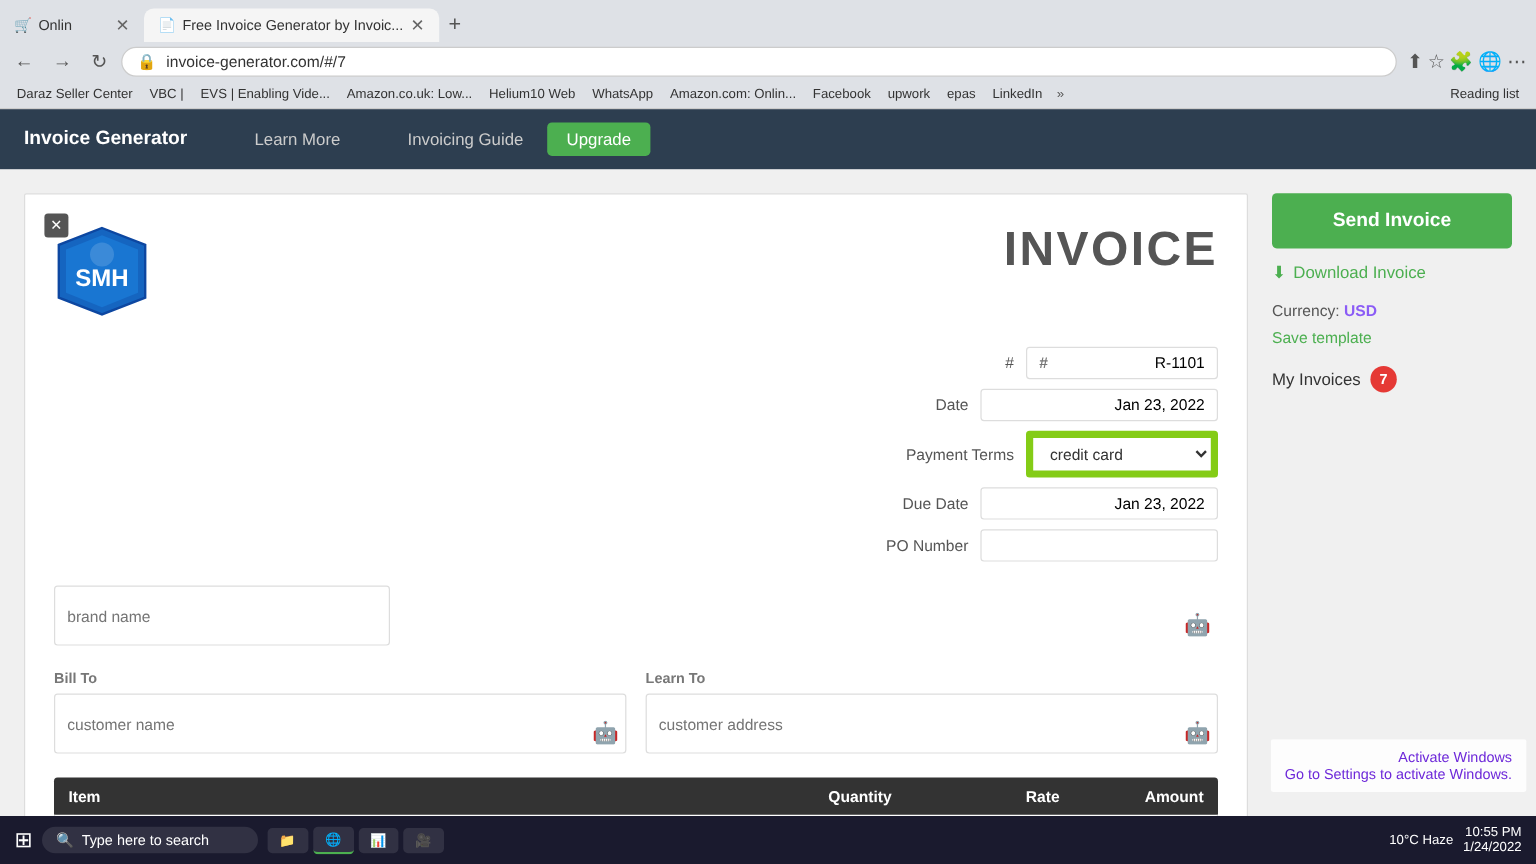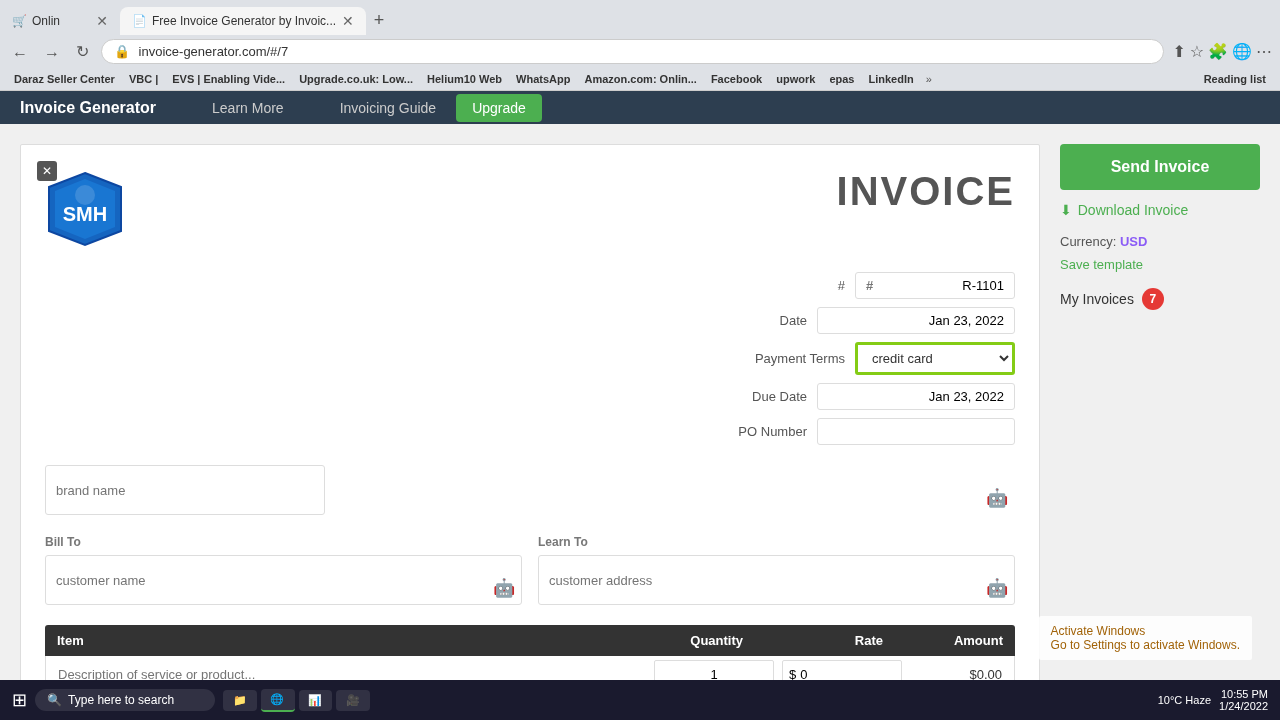--- a/index.html
+++ b/index.html
@@ -16,25 +16,25 @@
     .tab-new { background: none; border: none; font-size: 18px; color: #555; cursor: pointer; padding: 4px 8px; }
 
     .address-bar-row { display: flex; align-items: center; gap: 8px; padding: 4px 8px; background: #dee1e6; }
     .nav-btn { background: none; border: none; font-size: 16px; color: #555; cursor: pointer; padding: 2px 4px; }
     .address-bar { flex: 1; background: #fff; border: 1px solid #ccc; border-radius: 20px; padding: 4px 12px; font-size: 13px; color: #333; display: flex; align-items: center; gap: 8px; }
     .address-text { flex: 1; }
     .toolbar-icons { display: flex; align-items: center; gap: 4px; font-size: 18px; color: #555; }
     .toolbar-icon { cursor: pointer; font-size: 16px; }
 
     .bookmarks-bar { display: flex; align-items: center; gap: 2px; padding: 3px 8px; background: #dee1e6; border-bottom: 1px solid #ccc; font-size: 11px; overflow: hidden; }
-    .bookmark-item { padding: 2px 6px; color: #333; cursor: pointer; white-space: nowrap; border-radius: 4px; font-weight: bold; }
+    .bookmark-item { padding: 2px 6px; color: #333; cursor: pointer; white-space: nowrap; border-radius: 4px; }
     .bookmarks-more { color: #555; cursor: pointer; padding: 2px 4px; }
 
     
-    .app-nav { background: #2d3e50; display: flex; align-items: center; padding: 0 20px; height: 33px; gap: 20px; }
+    .app-nav { background: #2d3e50; display: flex; align-items: center; padding: 0 20px; height: 50px; gap: 20px; }
     .app-logo { color: #fff; font-size: 16px; font-weight: bold; }
     .app-nav-link { color: #ccc; font-size: 14px; cursor: pointer; text-decoration: none; margin-left: 36px; }
     .upgrade-btn { background: #4caf50; color: #fff; border: none; border-radius: 4px; padding: 6px 16px; font-size: 14px; font-weight: normal; cursor: pointer; }
 
     
     .main-layout { display: flex; padding: 20px; gap: 20px; min-height: 540px; }
     .invoice-panel { background: #fff; flex: 1; padding: 24px; border: 1px solid #ddd; border-radius: 2px; }
     .side-panel { width: 200px; }
 
     
@@ -43,21 +43,21 @@
     .remove-btn { position: absolute; top: -8px; left: -8px; background: #555; color: #fff; border: none; border-radius: 3px; width: 20px; height: 20px; font-size: 12px; cursor: pointer; display: flex; align-items: center; justify-content: center; }
     .invoice-title { font-size: 40px; font-weight: bold; color: #555; letter-spacing: 2px; }
 
     .invoice-meta { display: flex; flex-direction: column; gap: 8px; margin-bottom: 20px; }
     .meta-row { display: flex; align-items: center; justify-content: flex-end; gap: 10px; }
     .meta-label { color: #555; font-size: 13px; text-align: right; min-width: 100px; }
     .meta-input { border: 1px solid #ddd; border-radius: 3px; padding: 5px 10px; font-size: 13px; min-width: 160px; text-align: right; }
     .meta-input.invoice-num { display: flex; align-items: center; }
     .hash { color: #777; margin-right: 8px; font-weight: bold; }
     .invoice-num-val { flex: 1; text-align: right; }
-    .payment-terms-select { border: 3px solid #84cc16; border-radius: 3px; padding: 5px 10px; font-size: 13px; min-width: 160px; background: #fff; color: #333; }
+    .payment-terms-select { border: 6px solid #84cc16; border-radius: 3px; padding: 5px 10px; font-size: 13px; min-width: 160px; background: #fff; color: #333; }
 
     .billing-section { display: flex; gap: 16px; margin-bottom: 20px; }
     .billing-col { flex: 1; }
     .billing-label { font-size: 12px; color: #777; margin-bottom: 6px; font-weight: bold; }
     .billing-input-wrap { position: relative; }
     .billing-input { width: 100%; border: 1px solid #ddd; border-radius: 3px; padding: 10px 36px 10px 10px; font-size: 13px; color: #aaa; min-height: 50px; }
     .ai-icon { position: absolute; bottom: 6px; right: 6px; font-size: 18px; cursor: pointer; }
 
     .brand-input-wrap { position: relative; margin-bottom: 20px; }
     .brand-input { width: 280px; border: 1px solid #ddd; border-radius: 3px; padding: 10px 36px 10px 10px; font-size: 13px; color: #aaa; min-height: 50px; }
@@ -88,21 +88,21 @@
     .taskbar { background: #1a1a2e; display: flex; align-items: center; padding: 0 4px; height: 40px; position: fixed; bottom: 0; left: 0; right: 0; }
     .start-btn { background: none; border: none; color: #fff; font-size: 18px; cursor: pointer; padding: 4px 8px; }
     .taskbar-search { background: rgba(255,255,255,0.1); border: none; border-radius: 16px; color: #fff; padding: 4px 12px; font-size: 12px; width: 180px; display: flex; align-items: center; gap: 6px; cursor: pointer; }
     .taskbar-apps { display: flex; align-items: center; gap: 4px; flex: 1; padding: 0 8px; }
     .taskbar-app { background: rgba(255,255,255,0.1); border-radius: 4px; padding: 4px 10px; font-size: 11px; color: #fff; cursor: pointer; display: flex; align-items: center; gap: 4px; }
     .taskbar-app.active { border-bottom: 2px solid #4caf50; }
     .taskbar-right { display: flex; align-items: center; gap: 8px; color: #fff; font-size: 11px; padding-right: 8px; }
     .taskbar-time { text-align: right; }
 
     
-    .activate-watermark { position: fixed; bottom: 60px; right: 28px; background: rgba(255,255,255,0.85); padding: 8px 12px; font-size: 12px; color: #a16207; border-radius: 2px; text-align: left; pointer-events: none; }
+    .activate-watermark { position: fixed; bottom: 60px; right: 8px; background: rgba(255,255,255,0.85); padding: 8px 12px; font-size: 12px; color: #6d28d9; border-radius: 2px; text-align: right; pointer-events: none; }
 
     
     .smh-logo { width: 80px; height: 80px; }
   </style>
 </head>
 <body>
 
 <div class="browser-chrome">
 
   <div class="tab-bar">
@@ -133,21 +133,21 @@
       <span class="toolbar-icon">🧩</span>
       <span class="toolbar-icon">🌐</span>
       <span class="toolbar-icon">⋯</span>
     </div>
   </div>
 
   <div class="bookmarks-bar">
     <span class="bookmark-item">Daraz Seller Center</span>
     <span class="bookmark-item">VBC |</span>
     <span class="bookmark-item">EVS | Enabling Vide...</span>
-    <span class="bookmark-item">Upgrade.co.uk: Low...</span>
+    <span class="bookmark-item">Amazon.co.uk: Low...</span>
     <span class="bookmark-item">Helium10 Web</span>
     <span class="bookmark-item">WhatsApp</span>
     <span class="bookmark-item">Amazon.com: Onlin...</span>
     <span class="bookmark-item">Facebook</span>
     <span class="bookmark-item">upwork</span>
     <span class="bookmark-item">epas</span>
     <span class="bookmark-item">LinkedIn</span>
     <span class="bookmarks-more">»</span>
     <span class="bookmark-item" style="margin-left:auto;">Reading list</span>
   </div>

